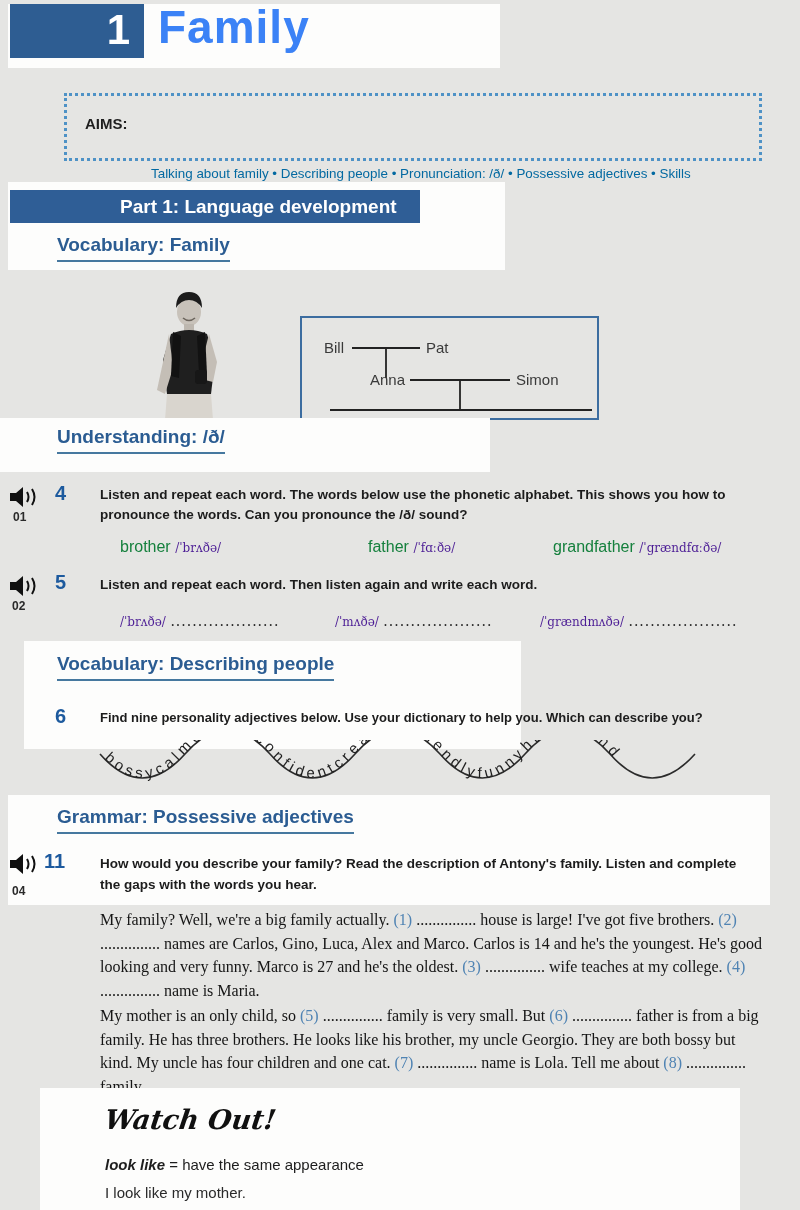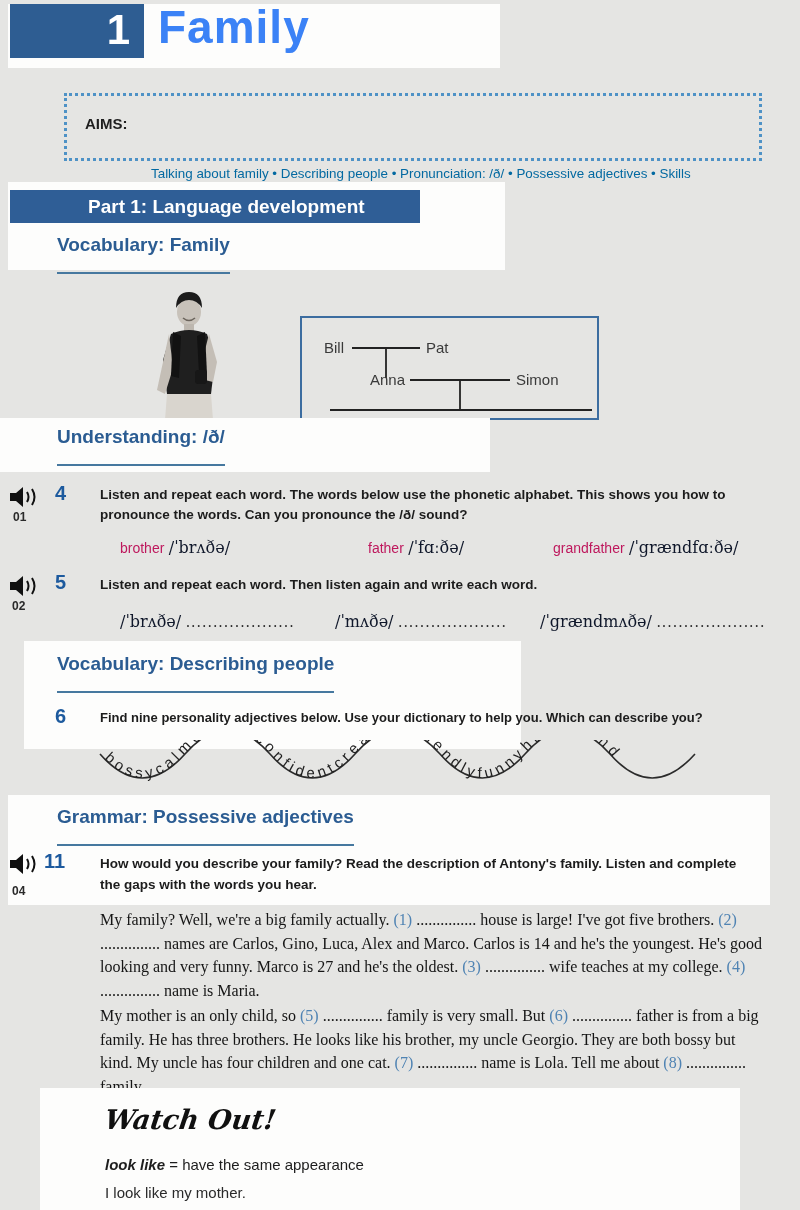--- a/index.html
+++ b/index.html
@@ -14,36 +14,36 @@
               color:#fff; font-weight:bold; font-size:42px; text-align:right; padding-right:14px; line-height:52px; }
   .unit-title { position:absolute; left:150px; top:-4px; font-weight:bold; font-size:46px; color:#3b82f6; letter-spacing:1px; }
 
   
   .aims-box { position:absolute; left:64px; top:93px; width:698px; height:68px;
               border:3px dotted #4e92c6; background:transparent; }
   .aims-label { position:absolute; left:18px; top:19px; font-weight:bold; font-size:15px; color:#1f1f1f; }
   .aims-text { position:absolute; left:84px; top:17px; width:615px; font-size:13.4px; line-height:26px; color:#0369a1;margin-top:48px; }
 
   .banner { position:absolute; left:2px; top:8px; width:410px; height:33px; background:#2f5e96;
-            color:#fff; font-weight:bold; font-size:19px; line-height:33px; padding-left:78px; }
+            color:#fff; font-weight:bold; font-size:19px; line-height:33px; padding-left:110px; }
   .sec-head { display:inline-block; font-weight:bold; font-size:19px; color:#2b5c92;
-              border-bottom:2.5px solid #46789f; padding-bottom:16px; }
+              border-bottom:2.5px solid #46789f; padding-bottom:4px; }
 
   
   .tree-box { position:absolute; left:300px; top:316px; width:299px; height:104px; border:2px solid #3c6da0; z-index:1; }
 
   .z2 { z-index:2; } .z3 { z-index:3; position:absolute; }
 
   .ex-num { position:absolute; font-weight:bold; font-size:20px; color:#1d5a9e; }
   .track  { position:absolute; font-weight:bold; font-size:12px; color:#2a2a2a; }
   .ex-text { position:absolute; font-weight:bold; font-size:13.5px; line-height:20px; color:#1c1c1c; }
   .nowrap { white-space:nowrap; }
 
-  .word-gray { color:#be185d; font-size:14px; }
-  .ipa { font-family:"DejaVu Serif", serif; font-size:16px; color:#0f172a; }
+  .word-gray { color:#15803d; font-size:16px; }
+  .ipa { font-family:"DejaVu Serif", serif; font-size:12px; color:#4c1d95; }
   .dots { font-family:"DejaVu Serif", serif; color:#2a2a2a; letter-spacing:1px; font-size:14px; }
 
   .para { position:absolute; left:100px; width:668px; font-family:"Liberation Serif", serif;
           font-size:16px; line-height:23.5px; color:#151515; }
   .gap-num { color:#4f83b3; }
 
   .wo-title { position:absolute; left:65px; top:16px; font-family:"DejaVu Serif", serif;
               font-style:italic; font-weight:bold; font-size:27px; color:#101010; transform:skewX(-8deg); }
   .wo-line { position:absolute; left:65px; top:68px; font-size:15px; color:#1d1d1d; }
   .wo-term { font-weight:bold; font-style:italic; }

